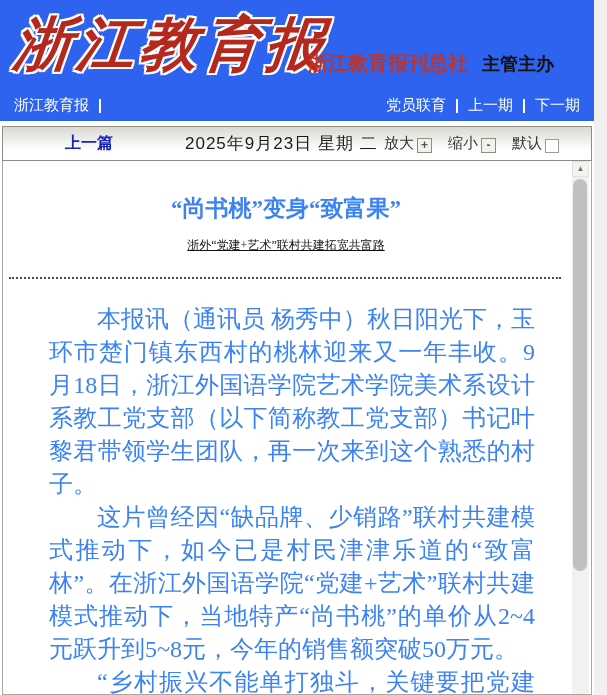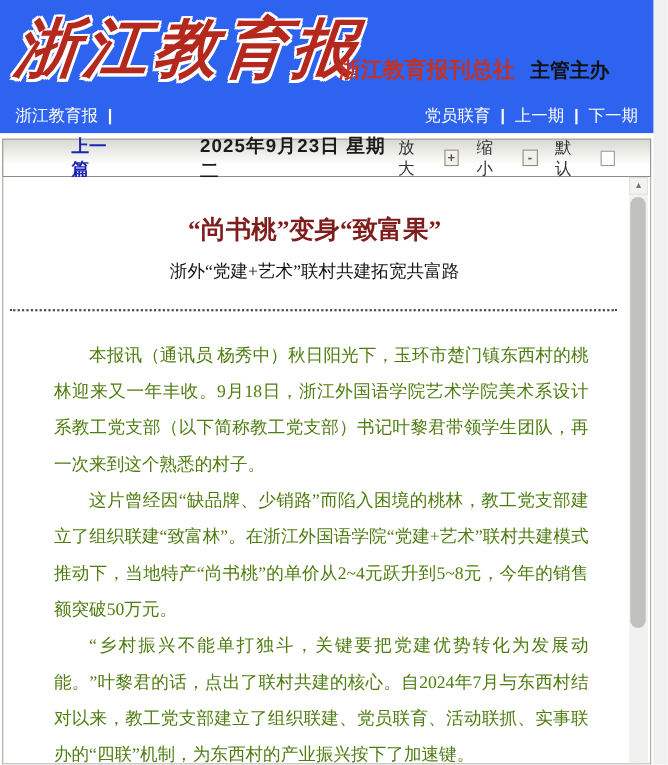--- a/index.html
+++ b/index.html
@@ -66,29 +66,29 @@
     display: flex; align-items: center;
     font-family: "Liberation Sans", sans-serif;
   }
   .prev-link {
     margin-left: 62px;
     color: #1a25b8; font-size: 16px; font-weight: bold;
     text-decoration: none; cursor: pointer;
   }
   .toolbar-date {
     margin-left: 72px;
-    font-size: 17px; font-weight: bold; color: #1b1b1b;
+    font-size: 17px; font-weight: normal; color: #1b1b1b;
     letter-spacing: 1px;
   }
   .controls {
     margin-left: auto; margin-right: 32px;
     display: flex; align-items: center; gap: 16px;
     font-size: 15px; color: #333;
   }
-  .ctrl { display: flex; align-items: center; gap: 15px; cursor: pointer; }
+  .ctrl { display: flex; align-items: flex-end; gap: 3px; cursor: pointer; }
   .sq-btn {
     width: 15px; height: 15px;
     border: 1px solid #8f8f7d;
     background: #f3f1e9;
     font-size: 12px; line-height: 12px; text-align: center;
     color: #555; font-weight: bold;
   }
   .chk {
     width: 14px; height: 14px;
     border: 1px solid #9a9a9a;
@@ -102,36 +102,36 @@
     border: 1px solid #a8a8a0;
     border-top: none;
     background: #fff;
     position: relative;
     overflow: hidden;
   }
   .article { margin-right: 22px; }
   .title {
     margin-top: 32px;
     text-align: center;
-    font-size: 23px; font-weight: bold; color: #7f1d1d;
+    font-size: 23px; font-weight: bold; color: #3b82f6;
   }
   .subtitle {
     margin-top: 13px;
     text-align: center;
-    font-size: 16px; color: #111;
+    font-size: 12px; color: #111; text-decoration: underline;
   }
   .dotted {
     margin: 23px 8px 0 6px;
     border-bottom: 2px dotted #4a4a4a;
     height: 0;
   }
   .body-text { padding: 24px 34px 0 46px; }
   .body-text p {
-    font-size: 16px; line-height: 33px;
-    color: #4d7c0f;
+    font-size: 24px; line-height: 33px;
+    color: #3b82f6;
     text-indent: 2em;
     text-align: justify;
   }
 
   
   .scrollbar {
     position: absolute; top: 0; right: 2px; bottom: 0;
     width: 17px;
     background: #f1f1ef;
   }
@@ -197,21 +197,21 @@
     </div>
   </div>
 
   <div class="content">
     <div class="article">
       <div class="title">“尚书桃”变身“致富果”</div>
       <div class="subtitle">浙外“党建+艺术”联村共建拓宽共富路</div>
       <div class="dotted"></div>
       <div class="body-text">
         <p>本报讯（通讯员 杨秀中）秋日阳光下，玉环市楚门镇东西村的桃林迎来又一年丰收。9月18日，浙江外国语学院艺术学院美术系设计系教工党支部（以下简称教工党支部）书记叶黎君带领学生团队，再一次来到这个熟悉的村子。</p>
-        <p>这片曾经因“缺品牌、少销路”而陷入困境的桃林，教工党支部建立了组织联建“致富林”。在浙江外国语学院“党建+艺术”联村共建模式推动下，当地特产“尚书桃”的单价从2~4元跃升到5~8元，今年的销售额突破50万元。</p>
+        <p>这片曾经因“缺品牌、少销路”联村共建模式推动下，如今已是村民津津乐道的“致富林”。在浙江外国语学院“党建+艺术”联村共建模式推动下，当地特产“尚书桃”的单价从2~4元跃升到5~8元，今年的销售额突破50万元。</p>
         <p>“乡村振兴不能单打独斗，关键要把党建优势转化为发展动能。”叶黎君的话，点出了联村共建的核心。自2024年7月与东西村结对以来，教工党支部建立了组织联建、党员联育、活动联抓、实事联办的“四联”机制，为东西村的产业振兴按下了加速键。</p>
 
       </div>
     </div>
     <div class="scrollbar">
       <div class="scroll-up">▲</div>
       <div class="scroll-thumb"></div>
     </div>
   </div>
 

